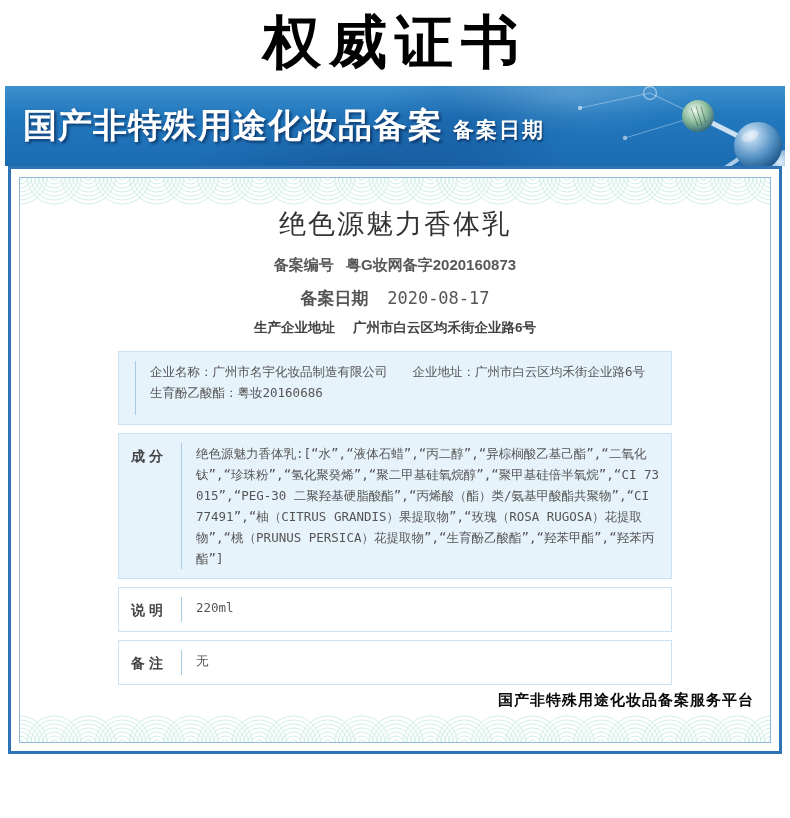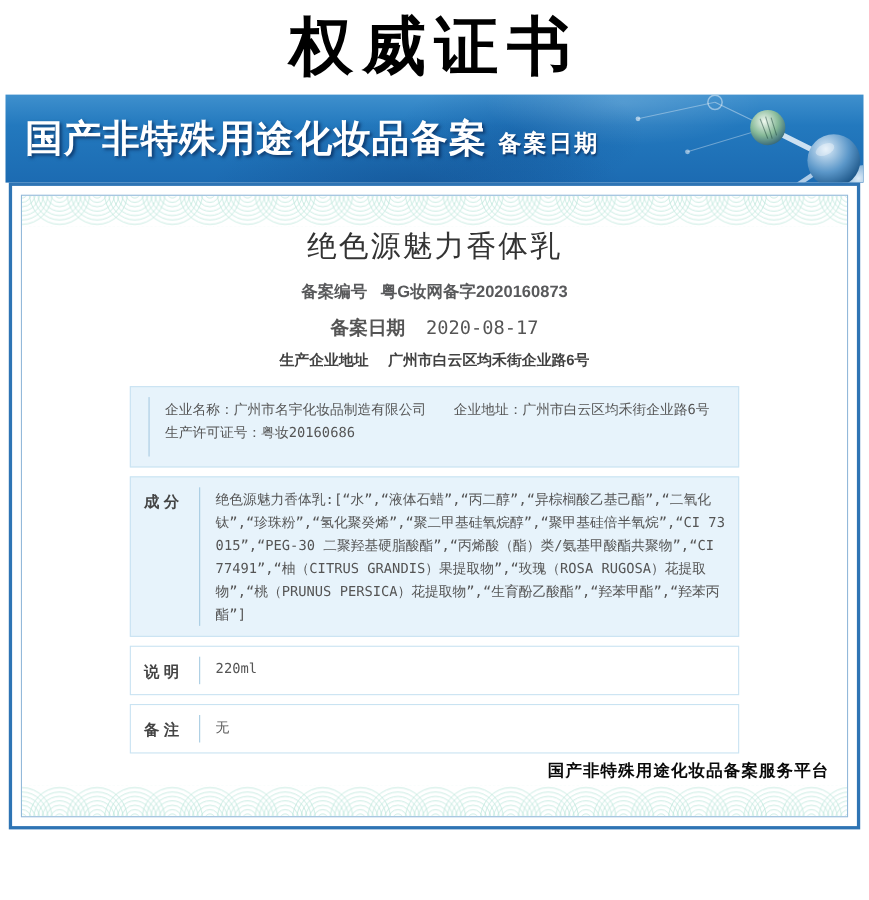--- a/index.html
+++ b/index.html
@@ -170,21 +170,21 @@
     </div>
 
 
     <div class="addr-line">
       <span>生产企业地址</span>
       <span class="value">广州市白云区均禾街企业路6号</span>
     </div>
 
     <div class="info-table">
       <div class="row blue h74">
-        <div class="row-content">企业名称：广州市名宇化妆品制造有限公司　　企业地址：广州市白云区均禾街企业路6号　　生产许可证号：粤妆20160686</div>
+        <div class="row-content">企业名称：广州市名宇化妆品制造有限公司　　企业地址：广州市白云区均禾街企业路6号　　生育酚乙酸酯：粤妆20160686</div>
       </div>
       <div class="row blue h107">
         <div class="row-label">成 分</div>
         <div class="row-content">绝色源魅力香体乳:[“水”,“液体石蜡”,“丙二醇”,“异棕榈酸乙基己酯”,“二氧化钛”,“珍珠粉”,“氢化聚癸烯”,“聚二甲基硅氧烷醇”,“聚甲基硅倍半氧烷”,“CI 73015”,“PEG-30 二聚羟基硬脂酸酯”,“丙烯酸（酯）类/氨基甲酸酯共聚物”,“CI 77491”,“柚（CITRUS GRANDIS）果提取物”,“玫瑰（ROSA RUGOSA）花提取物”,“桃（PRUNUS PERSICA）花提取物”,“生育酚乙酸酯”,“羟苯甲酯”,“羟苯丙酯”]</div>
       </div>
       <div class="row h42">
         <div class="row-label">说 明</div>
         <div class="row-content">220ml</div>
       </div>
       <div class="row h42">

